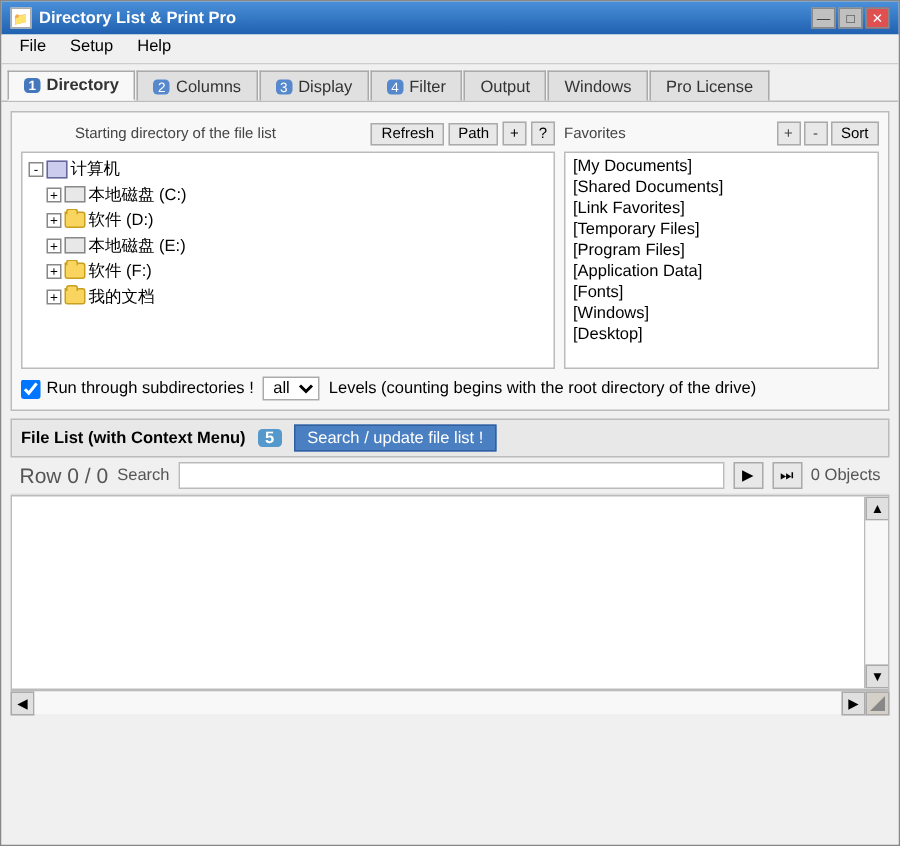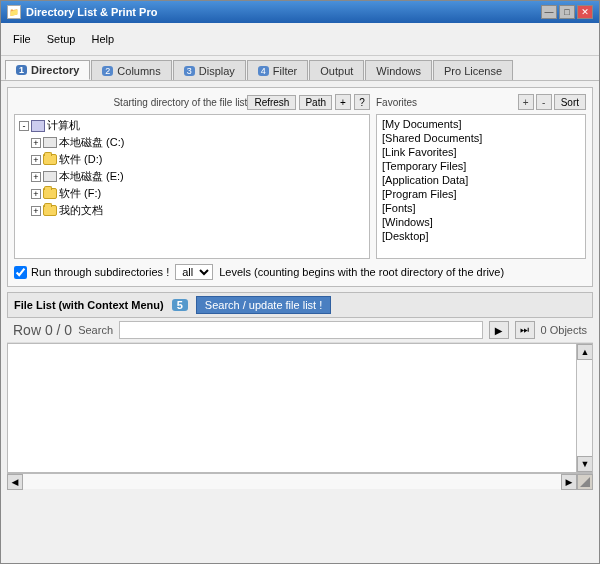--- a/index.html
+++ b/index.html
@@ -58,23 +58,23 @@
       align-items: center;
       justify-content: center;
       font-size: 9px;
       cursor: pointer;
       color: #333;
     }
     .title-btn.close { background: #e05050; color: white; }
     .menu-bar {
       background: #f0f0f0;
       border-bottom: 1px solid #ccc;
-      height: 33px;
-      display: flex;
-      align-items: center;
+      height: 20px;
+      display: flex;
+      align-items: flex-start;
       padding: 0 4px;
     }
     .menu-item {
       padding: 2px 8px;
       cursor: pointer;
       font-size: 11px;
     }
     .tabs-bar {
       background: #f0f0f0;
       border-bottom: 1px solid #bbb;
@@ -123,21 +123,21 @@
     .dir-section {
       display: flex;
       gap: 6px;
     }
     .dir-left {
       flex: 1;
     }
     .dir-header {
       display: flex;
       align-items: center;
-      justify-content: flex-end;
+      justify-content: space-between;
       margin-bottom: 4px;
       margin-left: 36px;
     }
     .dir-header-label {
       font-size: 10px;
       color: #444;
     }
     .header-controls {
       display: flex;
       gap: 3px;
@@ -515,22 +515,22 @@
               <div class="plus-btn">+</div>
               <div class="plus-btn">-</div>
               <button class="btn-small">Sort</button>
             </div>
           </div>
           <div class="fav-box">
             <div class="fav-item">[My Documents]</div>
             <div class="fav-item">[Shared Documents]</div>
             <div class="fav-item">[Link Favorites]</div>
             <div class="fav-item">[Temporary Files]</div>
+            <div class="fav-item">[Program Files]</div>
             <div class="fav-item">[Application Data]</div>
-            <div class="fav-item">[Program Files]</div>
             <div class="fav-item">[Fonts]</div>
             <div class="fav-item">[Windows]</div>
             <div class="fav-item">[Desktop]</div>
           </div>
         </div>
       </div>
 
       <div class="subdir-row">
         <label class="checkbox-label">
           <input type="checkbox" checked="" style="">

